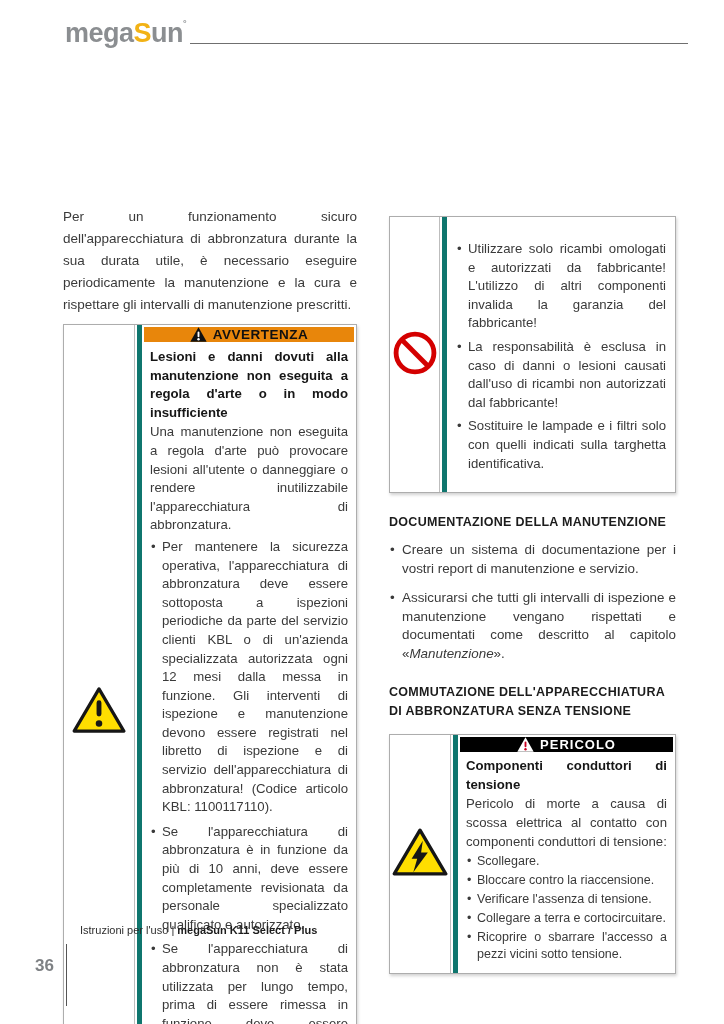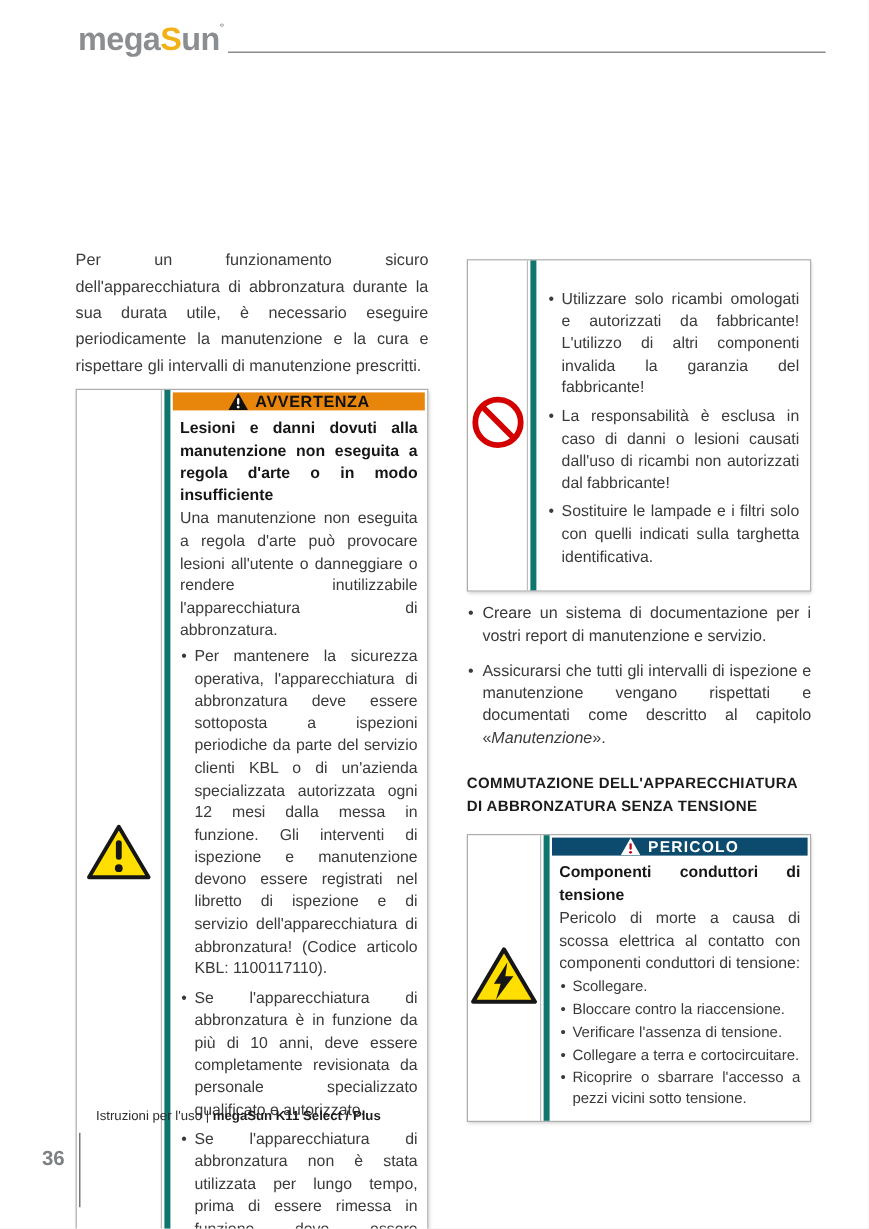--- a/index.html
+++ b/index.html
@@ -35,21 +35,21 @@
   }
   .content-col{flex:1; border-left:5px solid #0f766e; margin-left:2px; min-width:0;}
   .warning-box{margin-top:8px;}
   .warning-box .icon-col{width:70px;}
   .bar{
     margin:2px 2px 0 2px; height:15px;
     display:flex; align-items:center; justify-content:center; gap:6px;
     font-weight:bold;
   }
   .bar-warning{background:#E8860B; color:#101010; font-size:13.5px; letter-spacing:.5px;}
-  .bar-danger{background:#0c4a6e; color:#ffffff; font-size:13px; letter-spacing:1px;}
+  .bar-danger{background:#000000; color:#ffffff; font-size:13px; letter-spacing:1px;}
   .bar svg{display:block;}
   .box-body{padding:6px 8px 10px 8px; font-size:13.2px; line-height:18.6px; text-align:justify;}
   .box-title{margin:0 0 1px 0; font-weight:bold; color:#161616;}
   .box-para{margin:0;}
   .blist{list-style:none; margin:3px 0 0 0; padding:0;}
   .blist li{position:relative; padding-left:12px; margin:0 0 6px 0;}
   .blist li:last-child{margin-bottom:0;}
   .blist li::before{content:"\2022"; position:absolute; left:1px; top:0;}
   
   .prohibition-box{min-height:224px;}
@@ -139,20 +139,21 @@
       </div>
       <div class="content-col">
         <ul class="blist">
           <li>Utilizzare solo ricambi omologati e autorizzati da fabbricante! L'utilizzo di altri componenti invalida la garanzia del fabbricante!</li>
           <li>La responsabilità è esclusa in caso di danni o lesioni causati dall'uso di ricambi non autorizzati dal fabbricante!</li>
           <li>Sostituire le lampade e i filtri solo con quelli indicati sulla targhetta identificativa.</li>
         </ul>
       </div>
     </div>
 
+    <h2 class="sec-heading">DOCUMENTAZIONE DELLA MANUTENZIONE</h2>
     <ul class="blist doc-list">
       <li>Creare un sistema di documentazione per i vostri report di manutenzione e servizio.</li>
       <li><span>Assicurarsi che tutti gli intervalli di ispezione e manutenzione vengano rispettati e documentati come descritto al capitolo «</span><span class="italic">Manutenzione</span><span>».</span></li>
     </ul>
 
     <h2 class="sec-heading">COMMUTAZIONE DELL'APPARECCHIATURA DI ABBRONZATURA SENZA TENSIONE</h2>
 
     <div class="hazard-box danger-box">
       <div class="icon-col">
         <span>

